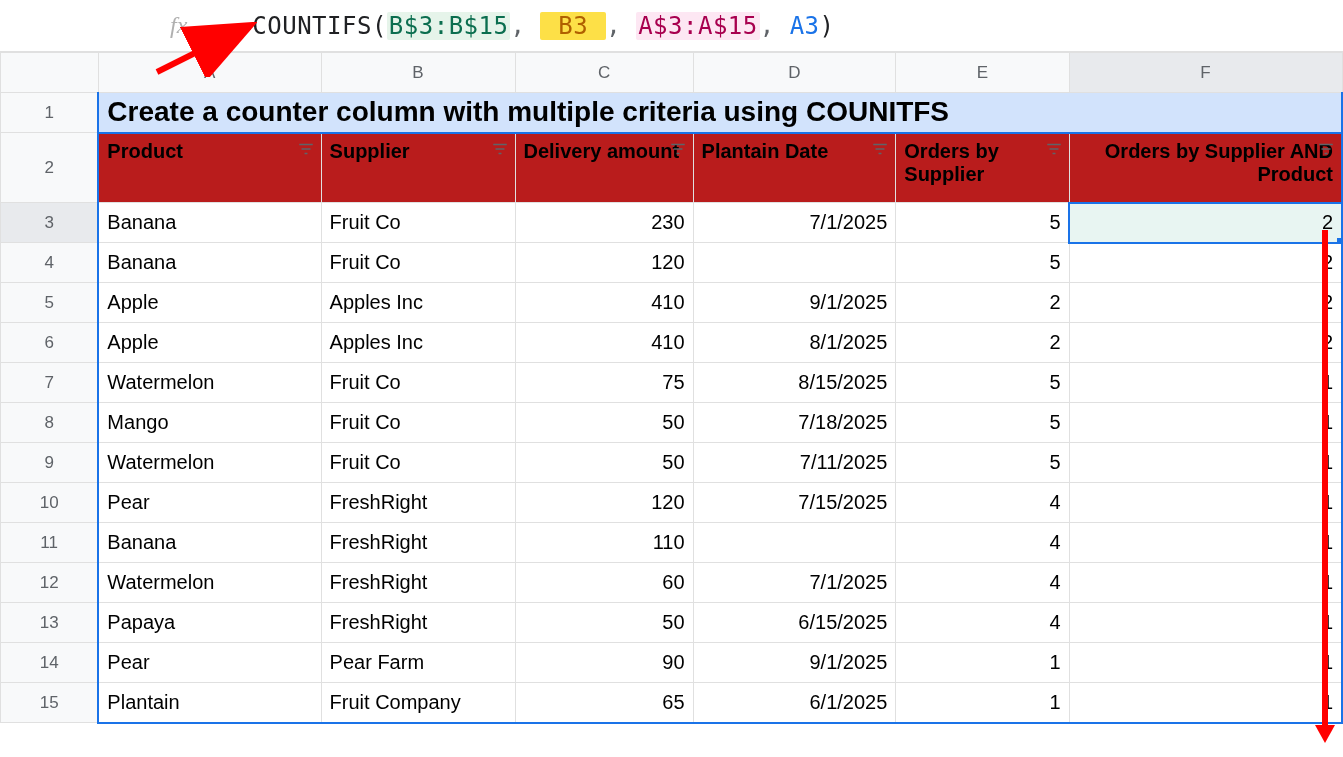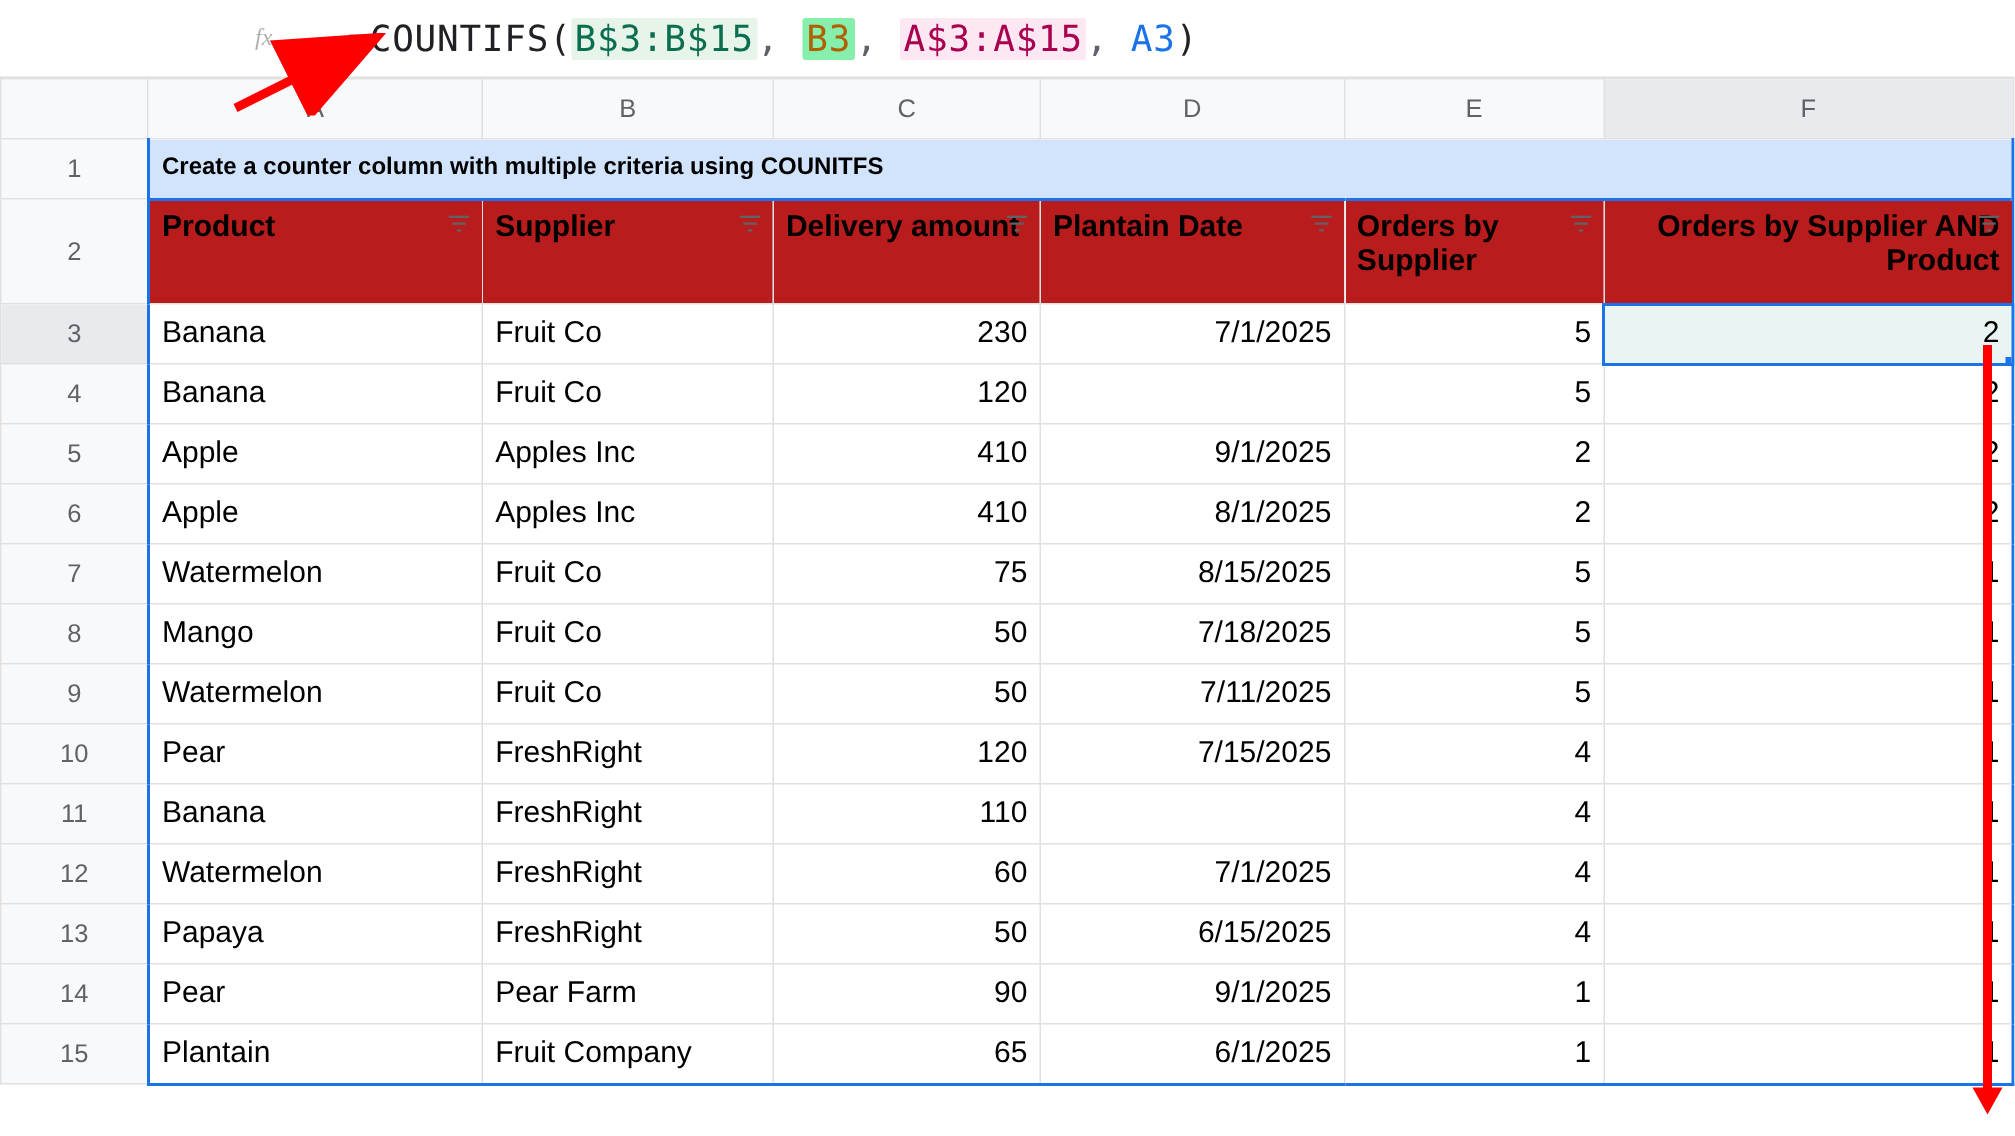--- a/index.html
+++ b/index.html
@@ -17,34 +17,34 @@
   .formula-bar {
     display: flex;
     align-items: center;
     height: 52px;
     border-bottom: 1px solid #e0e0e0;
     padding-left: 170px;
   }
   .fx-label {
     font-style: italic;
     color: #b0b0b0;
-    font-size: 16px;
+    font-size: 24px;
     margin-right: 50px;
     font-family: "Times New Roman", serif;
   }
   .formula-text {
     font-family: "Consolas","Menlo",monospace;
     font-size: 24px;
     letter-spacing: 0.5px;
   }
   .f-eq   { color:#202124; }
   .f-fn   { color:#202124; }
   .f-par  { color:#202124; }
   .f-rng1 { color:#0b6e4f; background:#e6f4ea; padding:0 2px; border-radius:2px;}
-  .f-rng2 { color:#b06000; background:#86efac; padding:0 3px; border-radius:2px;}
+  .f-rng2 { color:#b06000; background:#fde047; padding:0 18px; border-radius:2px;}
   .f-rng3 { color:#a8004f; background:#fde7f3; padding:0 2px; border-radius:2px;}
   .f-rng4 { color:#1a73e8; }
   .f-com  { color:#5f6368; }
 
   .sheet {
     position: relative;
   }
   table {
     border-collapse: collapse;
     table-layout: fixed;
@@ -72,21 +72,21 @@
   .col-d { width: 205px; }
   .col-e { width: 175px; }
   .col-f { width: 277px; }
 
   .colhead.sel { background:#e8eaed; }
   .rowhead.sel { background:#e8eaed; }
 
   .title-row td.data {
     background:#d2e3fc;
     font-weight:bold;
-    font-size:16px;
+    font-size:28px;
     border-right:none;
   }
   .title-row td.data.first { border-left:2px solid #1a73e8;}
   .hdr-row td.data {
     background:#b91c1c;
     font-weight:bold;
     font-size:20px;
     position:relative;
     vertical-align: top;
     padding-top:6px;

